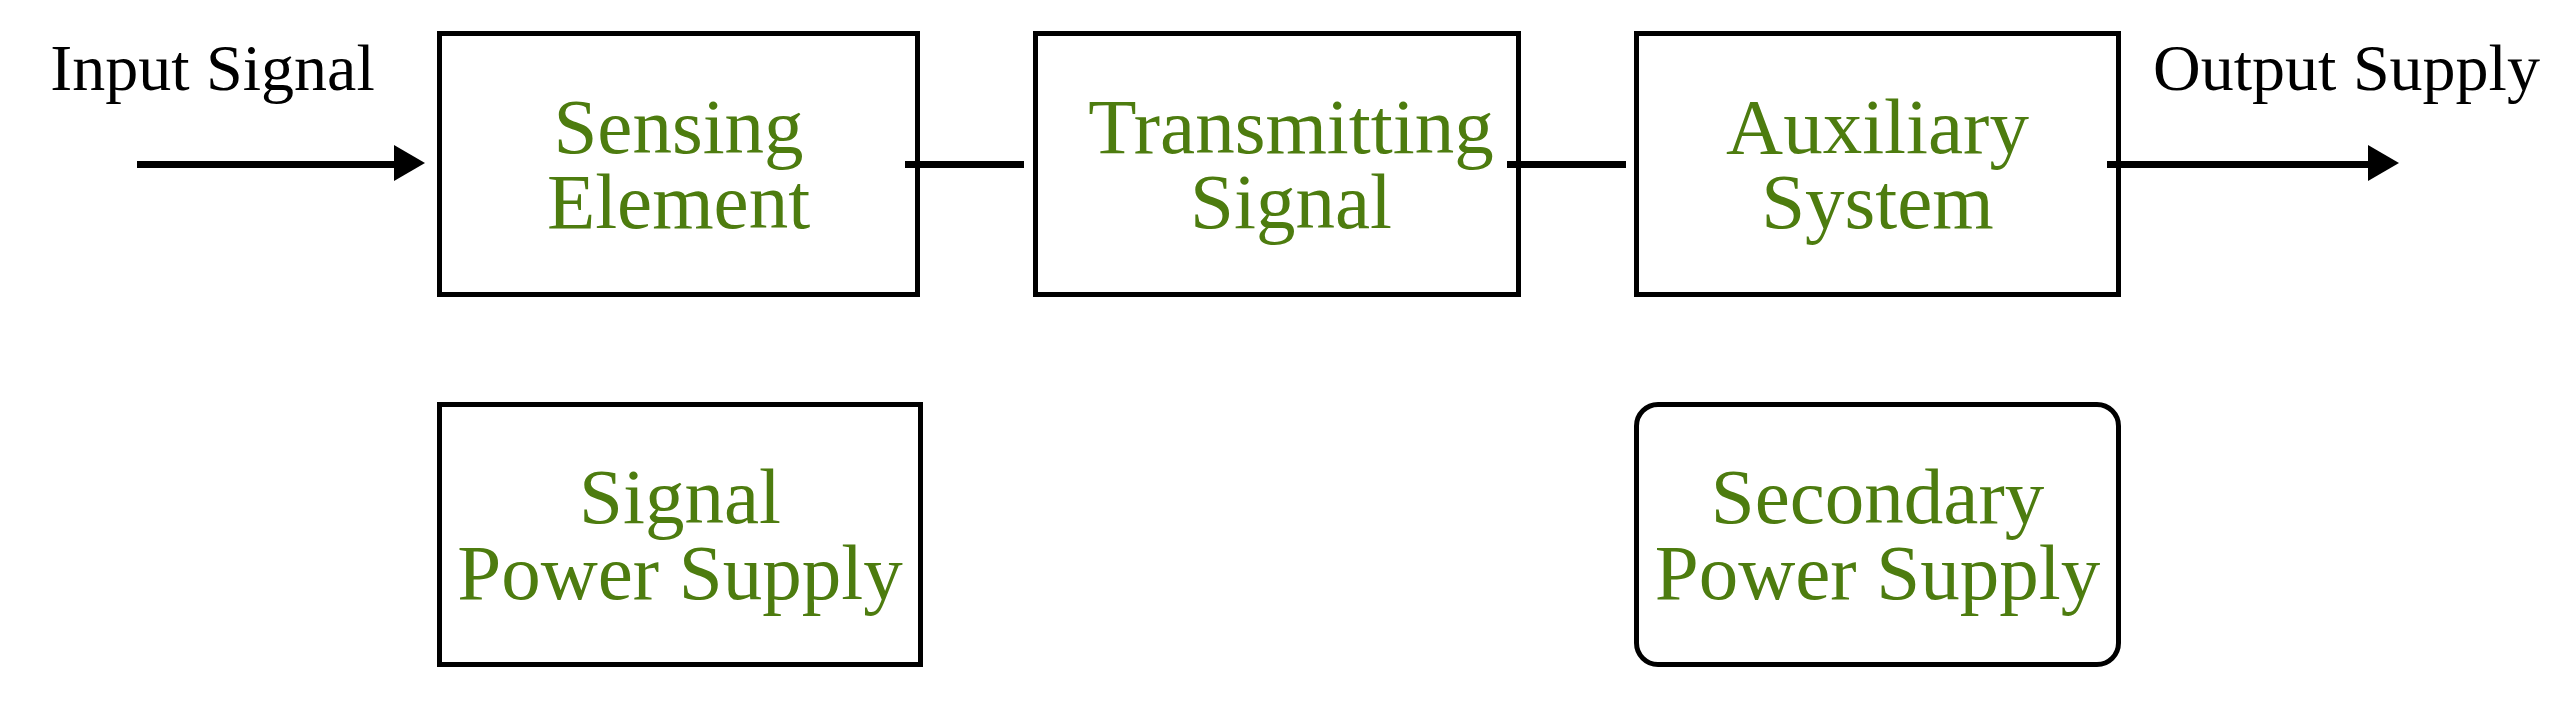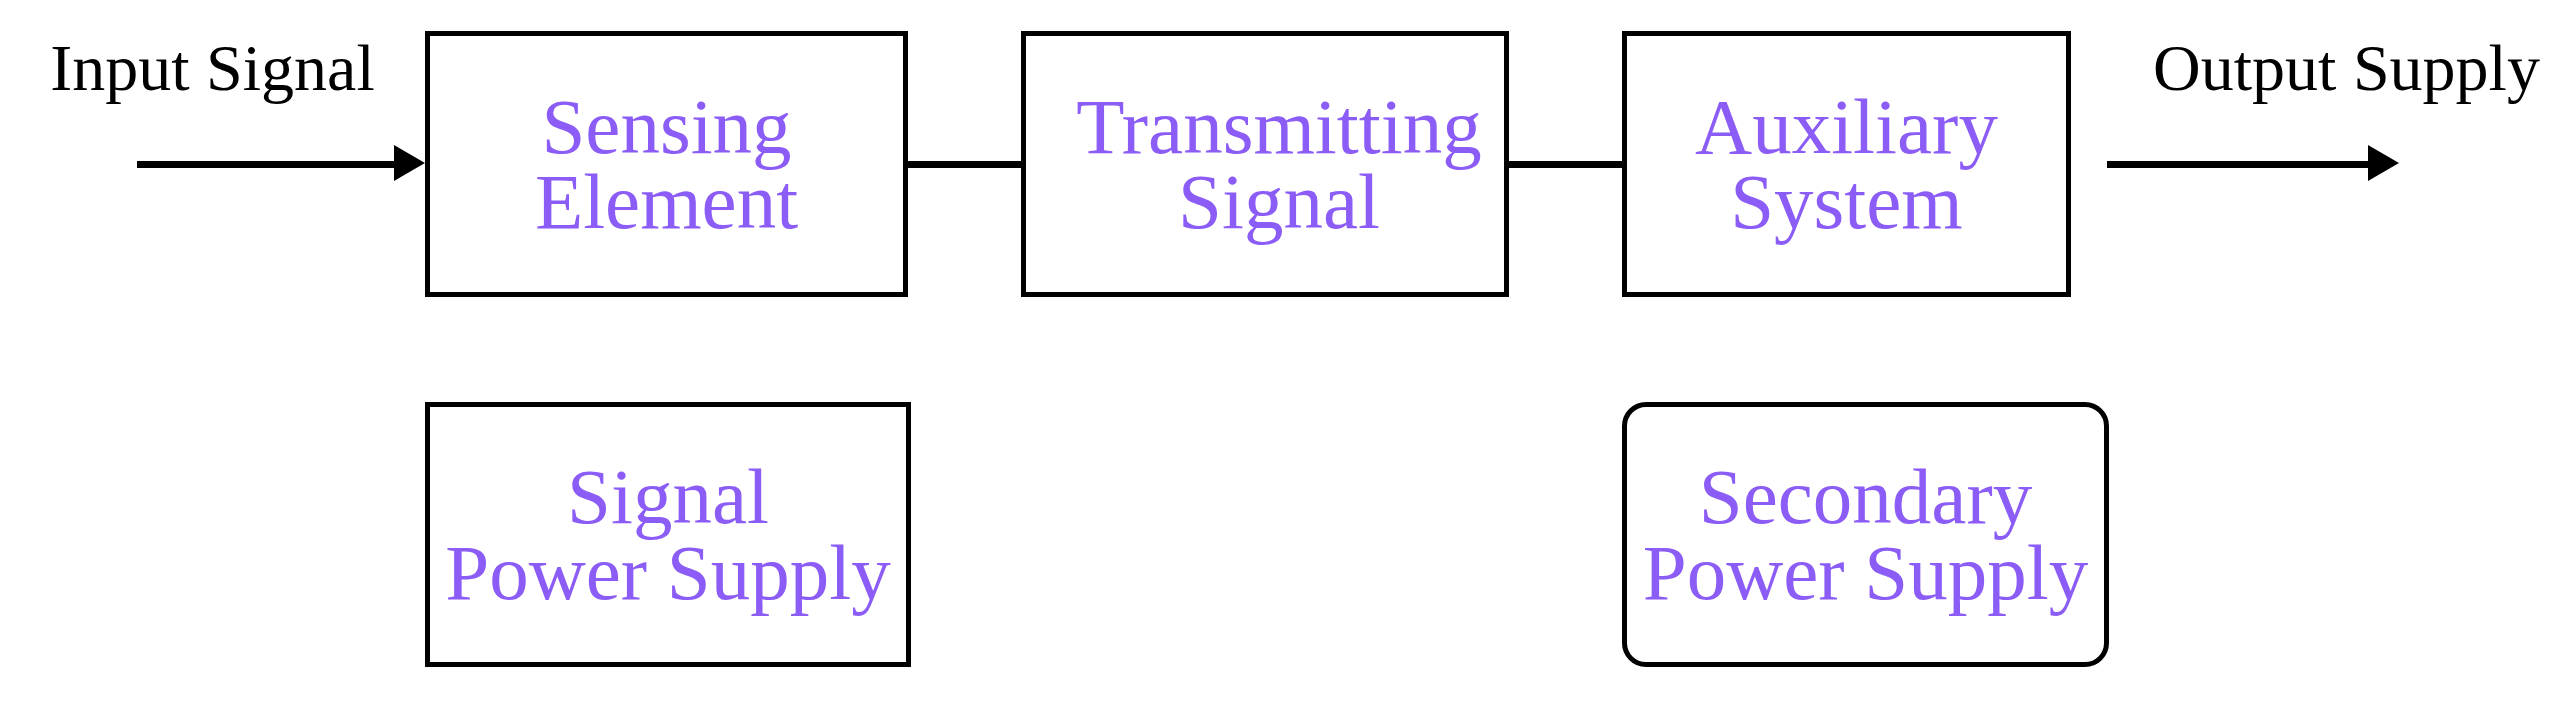--- a/index.html
+++ b/index.html
@@ -21,21 +21,22 @@
     box-sizing: border-box;
     border: 5.9px solid #000000;
     background: #ffffff;
     display: flex;
     flex-direction: column;
     align-items: center;
     justify-content: center;
     text-align: center;
     font-size: 79px;
     line-height: 0.95;
-    color: #8b5cf6;
+    color: #4d7c0f;
+    margin-left: 12px;
   }
   .block .line { display: block; }
   .hline {
     position: absolute;
     height: 6.9px;
     background: #000000;
   }
   .arrowhead {
     position: absolute;
     width: 0;
@@ -48,21 +49,21 @@
     position: absolute;
     font-size: 66px;
     line-height: 1.2;
     white-space: nowrap;
     text-align: center;
     color: #000000;
   }
   
   .box-sensing      { left: 425px;  top: 31px;  width: 483px; height: 266px; }
   .box-transmitting { left: 1021px; top: 31px;  width: 488px; height: 266px; padding-left: 28px; }
-  .box-auxiliary    { left: 1622px; top: 31px;  width: 449px; height: 266px; }
+  .box-auxiliary    { left: 1622px; top: 31px;  width: 487px; height: 266px; }
   
   .box-primary      { left: 425px;  top: 402px; width: 486px; height: 265px; }
   .box-secondary    { left: 1622px; top: 402px; width: 487px; height: 265px; border-radius: 24px; }
   
   .line-input   { left: 137px;  top: 161px; width: 258px; }
   .head-input   { left: 394px;  top: 145px; }
   .line-ab      { left: 905px;  top: 161px; width: 119px; }
   .line-bc      { left: 1507px; top: 161px; width: 119px; }
   .line-output  { left: 2107px; top: 161px; width: 263px; }
   .head-output  { left: 2368px; top: 145px; }

